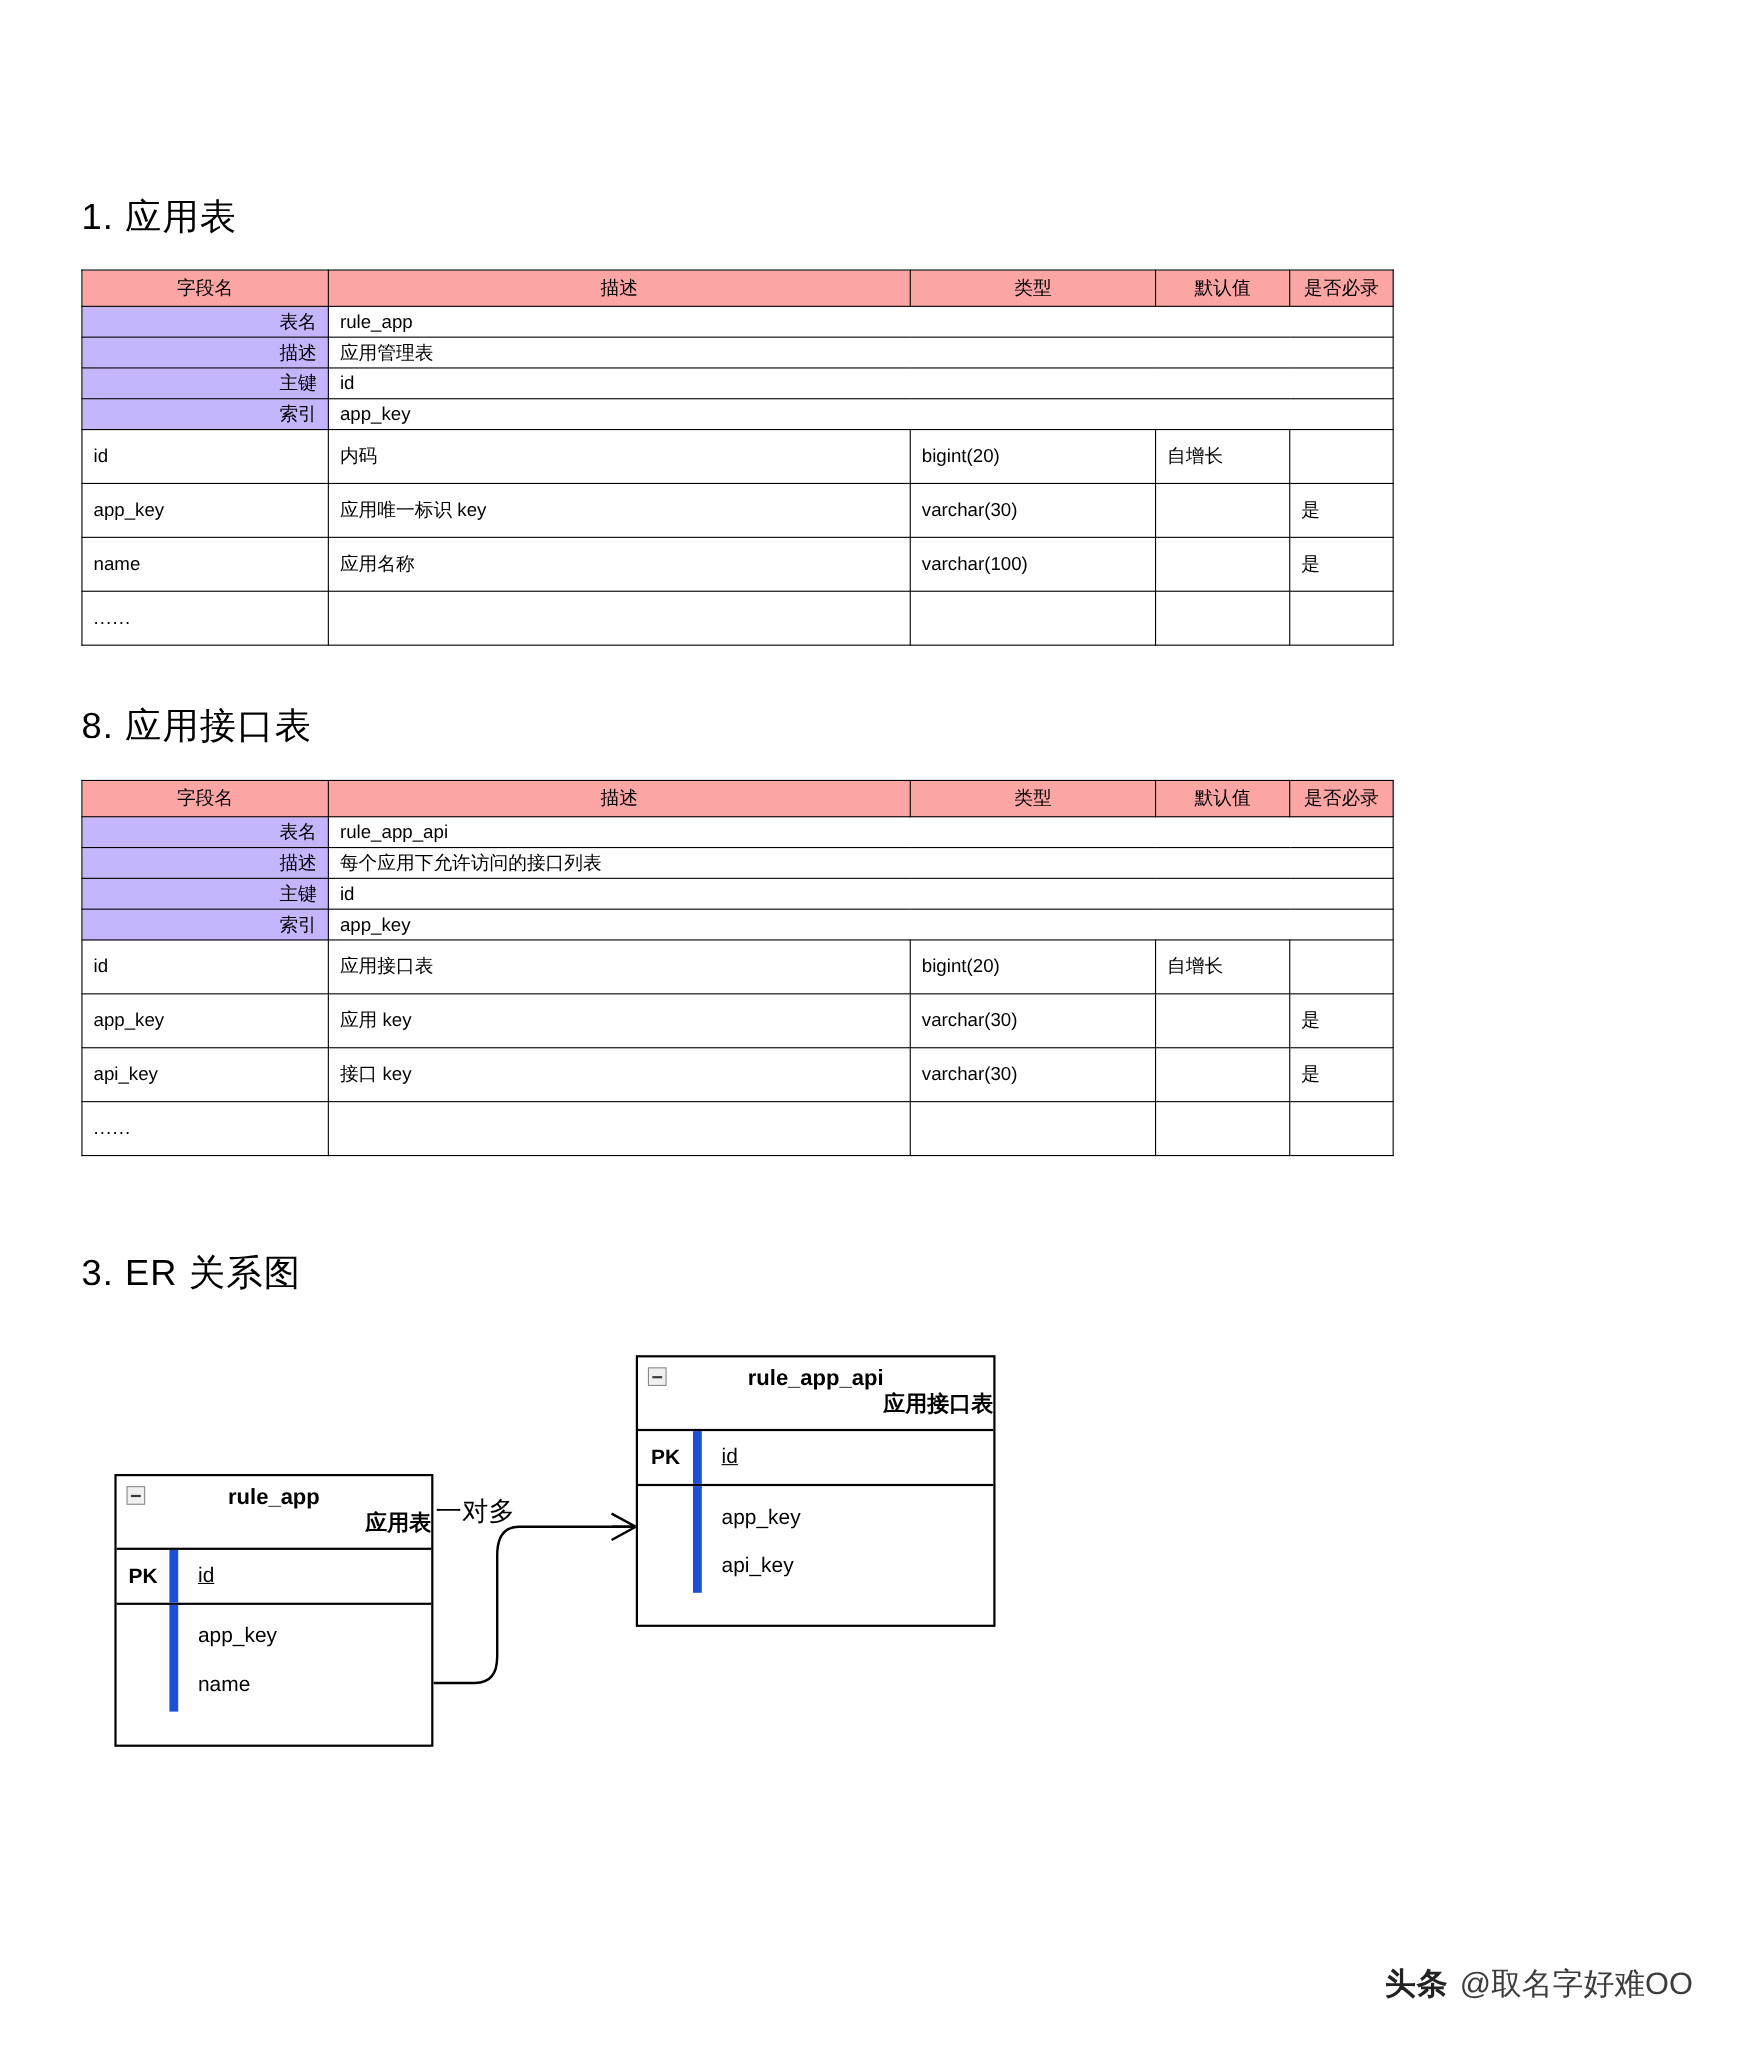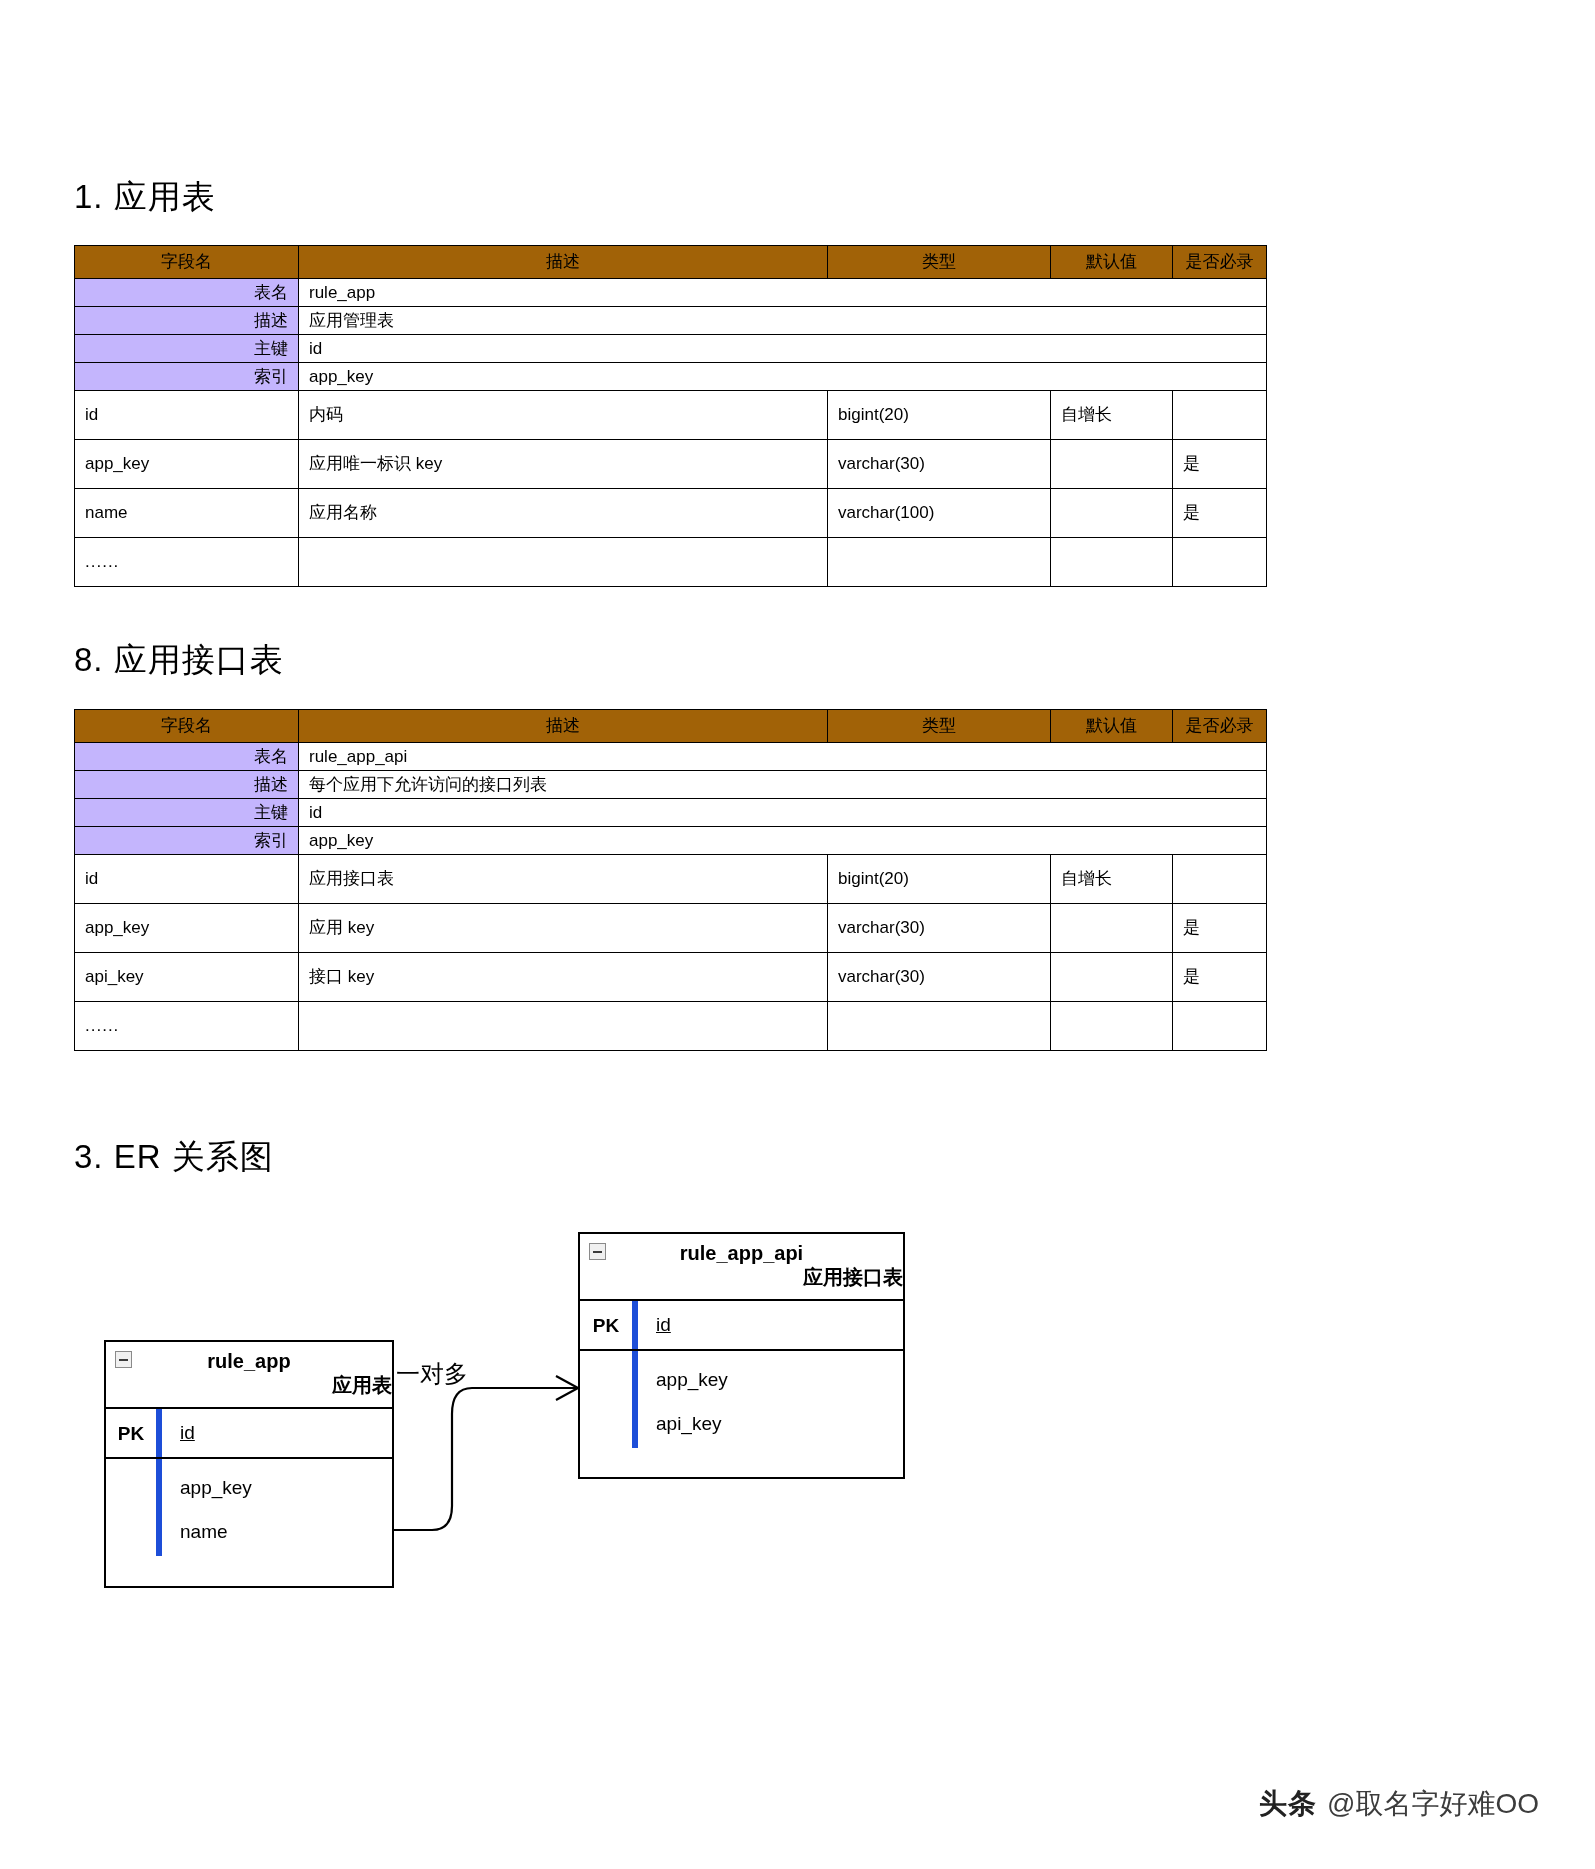--- a/index.html
+++ b/index.html
@@ -78,21 +78,21 @@
   }
   .spec-table tr.meta td.k {
     background: #c4b5fd;
     text-align: right;
   }
   .spec-table tr.meta td.v {
     background: #ffffff;
     text-align: left;
   }
   .spec-table thead th {
-    background: #a16207;
+    background: #fca5a5;
     height: 22px;
     line-height: 22px;
   }
   .spec-table tbody.fields td {
     height: 38px;
     line-height: 38px;
     text-align: left;
   }
   .dots {
     letter-spacing: 1px;
@@ -156,21 +156,21 @@
   .er-head .tcn   { display: block; text-align: right; }
 
   .er-row {
     display: flex;
     border-bottom: 2px solid #000;
   }
   .er-row:last-child { border-bottom: none; }
   .er-row .pk {
     width: 56px;
     min-width: 56px;
-    border-right: 6px solid #1d4ed8;
+    border-right: 8px solid #1d4ed8;
     box-sizing: border-box;
     font-weight: bold;
     text-align: center;
     padding-top: 14px;
     font-size: 19px;
   }
   #er-api .er-row .pk { width: 58px; min-width: 58px; }
   .er-row .cols {
     flex: 1;
     padding: 13px 0 13px 18px;

